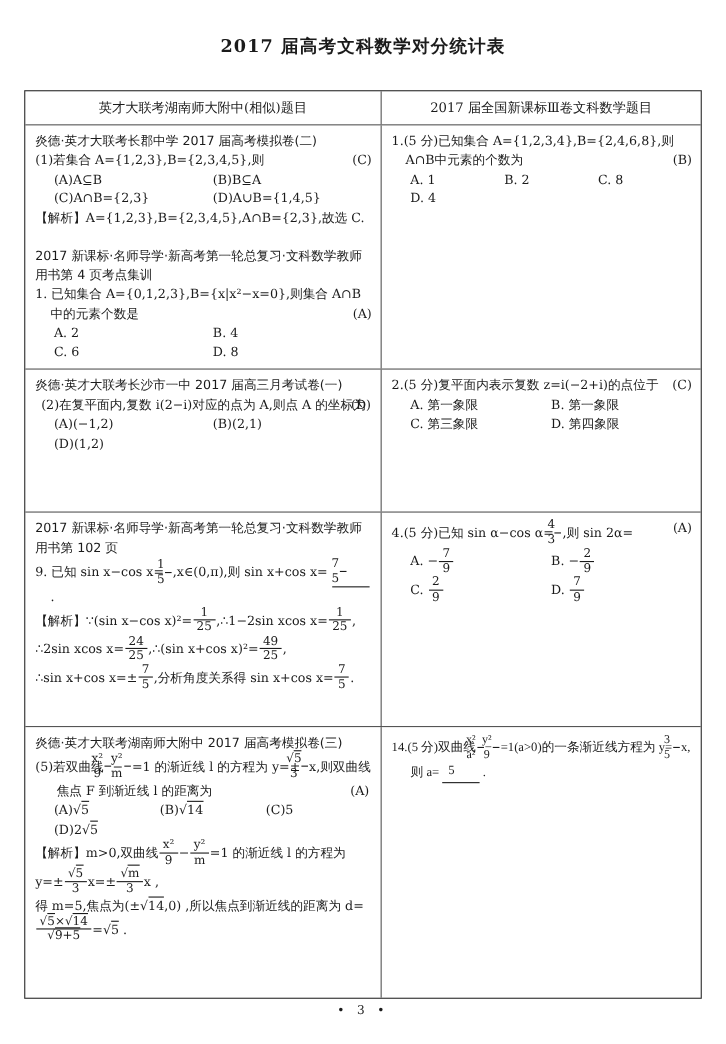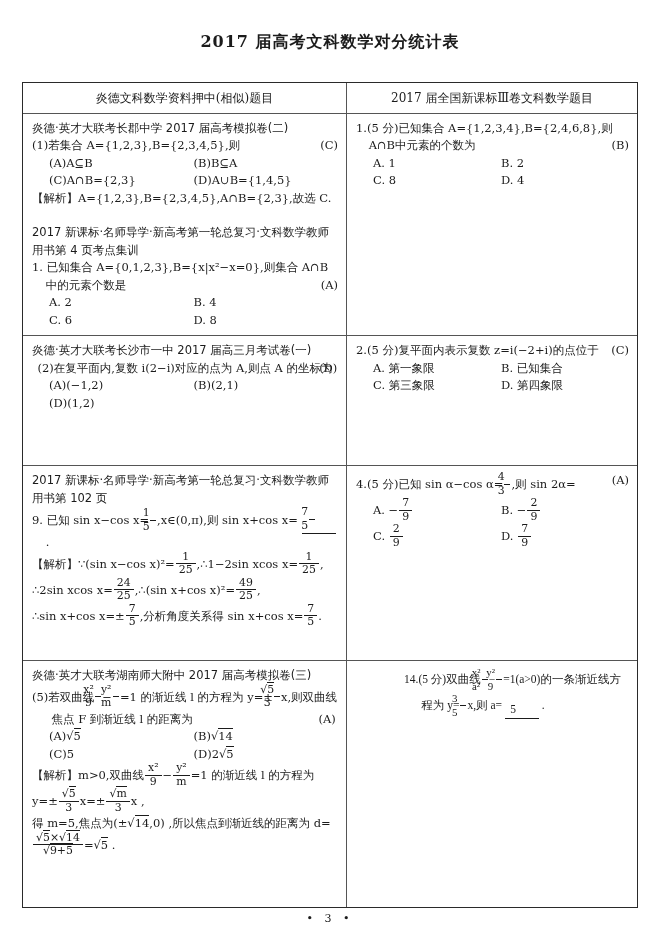--- a/index.html
+++ b/index.html
@@ -26,35 +26,35 @@
     border-bottom:1px solid var(--line); height:31px; align-items:center;
   }
   .th { text-align:center; font-size:12px; padding:0 4px; }
   .th.left { border-right:1px solid var(--line); height:100%; display:flex; align-items:center; justify-content:center; }
 
   .row { display:grid; grid-template-columns:324px 1fr; border-bottom:1px solid var(--line); }
   .row:last-child { border-bottom:none; }
   #tbody .row:nth-child(1) { min-height:220px; }
   #tbody .row:nth-child(2) { min-height:130px; }
   #tbody .row:nth-child(3) { min-height:195px; }
-  #tbody .row:nth-child(4) { min-height:246px;gap:48px; }
+  #tbody .row:nth-child(4) { min-height:246px; }
 
   .cell { padding:6px 8px 6px 9px; font-size:11.5px; line-height:1.52; }
   .cell.left { border-right:1px solid var(--line); }
 
   .src-header, .cell b { font-family:"DejaVu Sans", sans-serif; font-weight:normal; }
   .src-header { margin:0; }
   .para { margin:0; }
   .para::after { content:""; display:block; clear:both; }
   .para .ans { float:right; }
   .gap { height:17px; }
 
   .opts { display:grid; padding-left:17px; margin:0; }
   .opts.c2 { grid-template-columns:1fr 1fr; }
-  .opts.c4 { grid-template-columns:repeat(2,1fr); }
+  .opts.c4 { grid-template-columns:repeat(3,1fr); }
   .opt { display:block; }
 
   .frac {
     display:inline-block; vertical-align:middle; text-align:center;
     line-height:1.15; margin:0 1px; position:relative; top:-1px; font-size:0.95em;
   }
   .frac .fn { display:block; padding:0 3px 0; border-bottom:1px solid var(--ink); }
   .frac .fd { display:block; padding:0 3px 0; }
   .sqrt { white-space:nowrap; }
   .sqrt .rad { border-top:1px solid var(--ink); }
@@ -69,21 +69,21 @@
   }
 </style>
 </head>
 <body>
 
 <div class="page">
   <h1 class="title">2017 届高考文科数学对分统计表</h1>
 
   <div class="table">
     <div class="thead">
-      <div class="th left">炎德文科数学资料押中(相似)题目</div>
+      <div class="th left">英才大联考湖南师大附中(相似)题目</div>
       <div class="th right">2017 届全国新课标Ⅲ卷文科数学题目</div>
     </div>
     <div id="tbody">
         <div class="row">
           <div class="cell left">
             <div class="src-header">炎德·英才大联考长郡中学 2017 届高考模拟卷(二)</div>
             <div class="para">(1)若集合 A={1,2,3},B={2,3,4,5},则<span class="ans">(C)</span></div>
             <div class="opts c2">
               <span class="opt">(A)A⊆B</span>
               <span class="opt">(B)B⊆A</span>
@@ -124,21 +124,21 @@
               <span class="opt">(B)(2,1)</span>
             </div>
             <div class="opts c2">
               <span class="opt">(D)(1,2)</span>
             </div>
           </div>
           <div class="cell right">
             <div class="para" style="padding-left: 1.1em; text-indent: -1.1em;">2.(5 分)复平面内表示复数 z=i(−2+i)的点位于<span class="ans">(C)</span></div>
             <div class="opts c2">
               <span class="opt">A. 第一象限</span>
-              <span class="opt">B. 已知集合</span>
+              <span class="opt">B. 第一象限</span>
             </div>
             <div class="opts c2">
               <span class="opt">C. 第三象限</span>
               <span class="opt">D. 第四象限</span>
             </div>
           </div>
         </div>
         <div class="row">
           <div class="cell left">
             <div class="src-header">2017 新课标·名师导学·新高考第一轮总复习·文科数学教师用书第 102 页</div>

